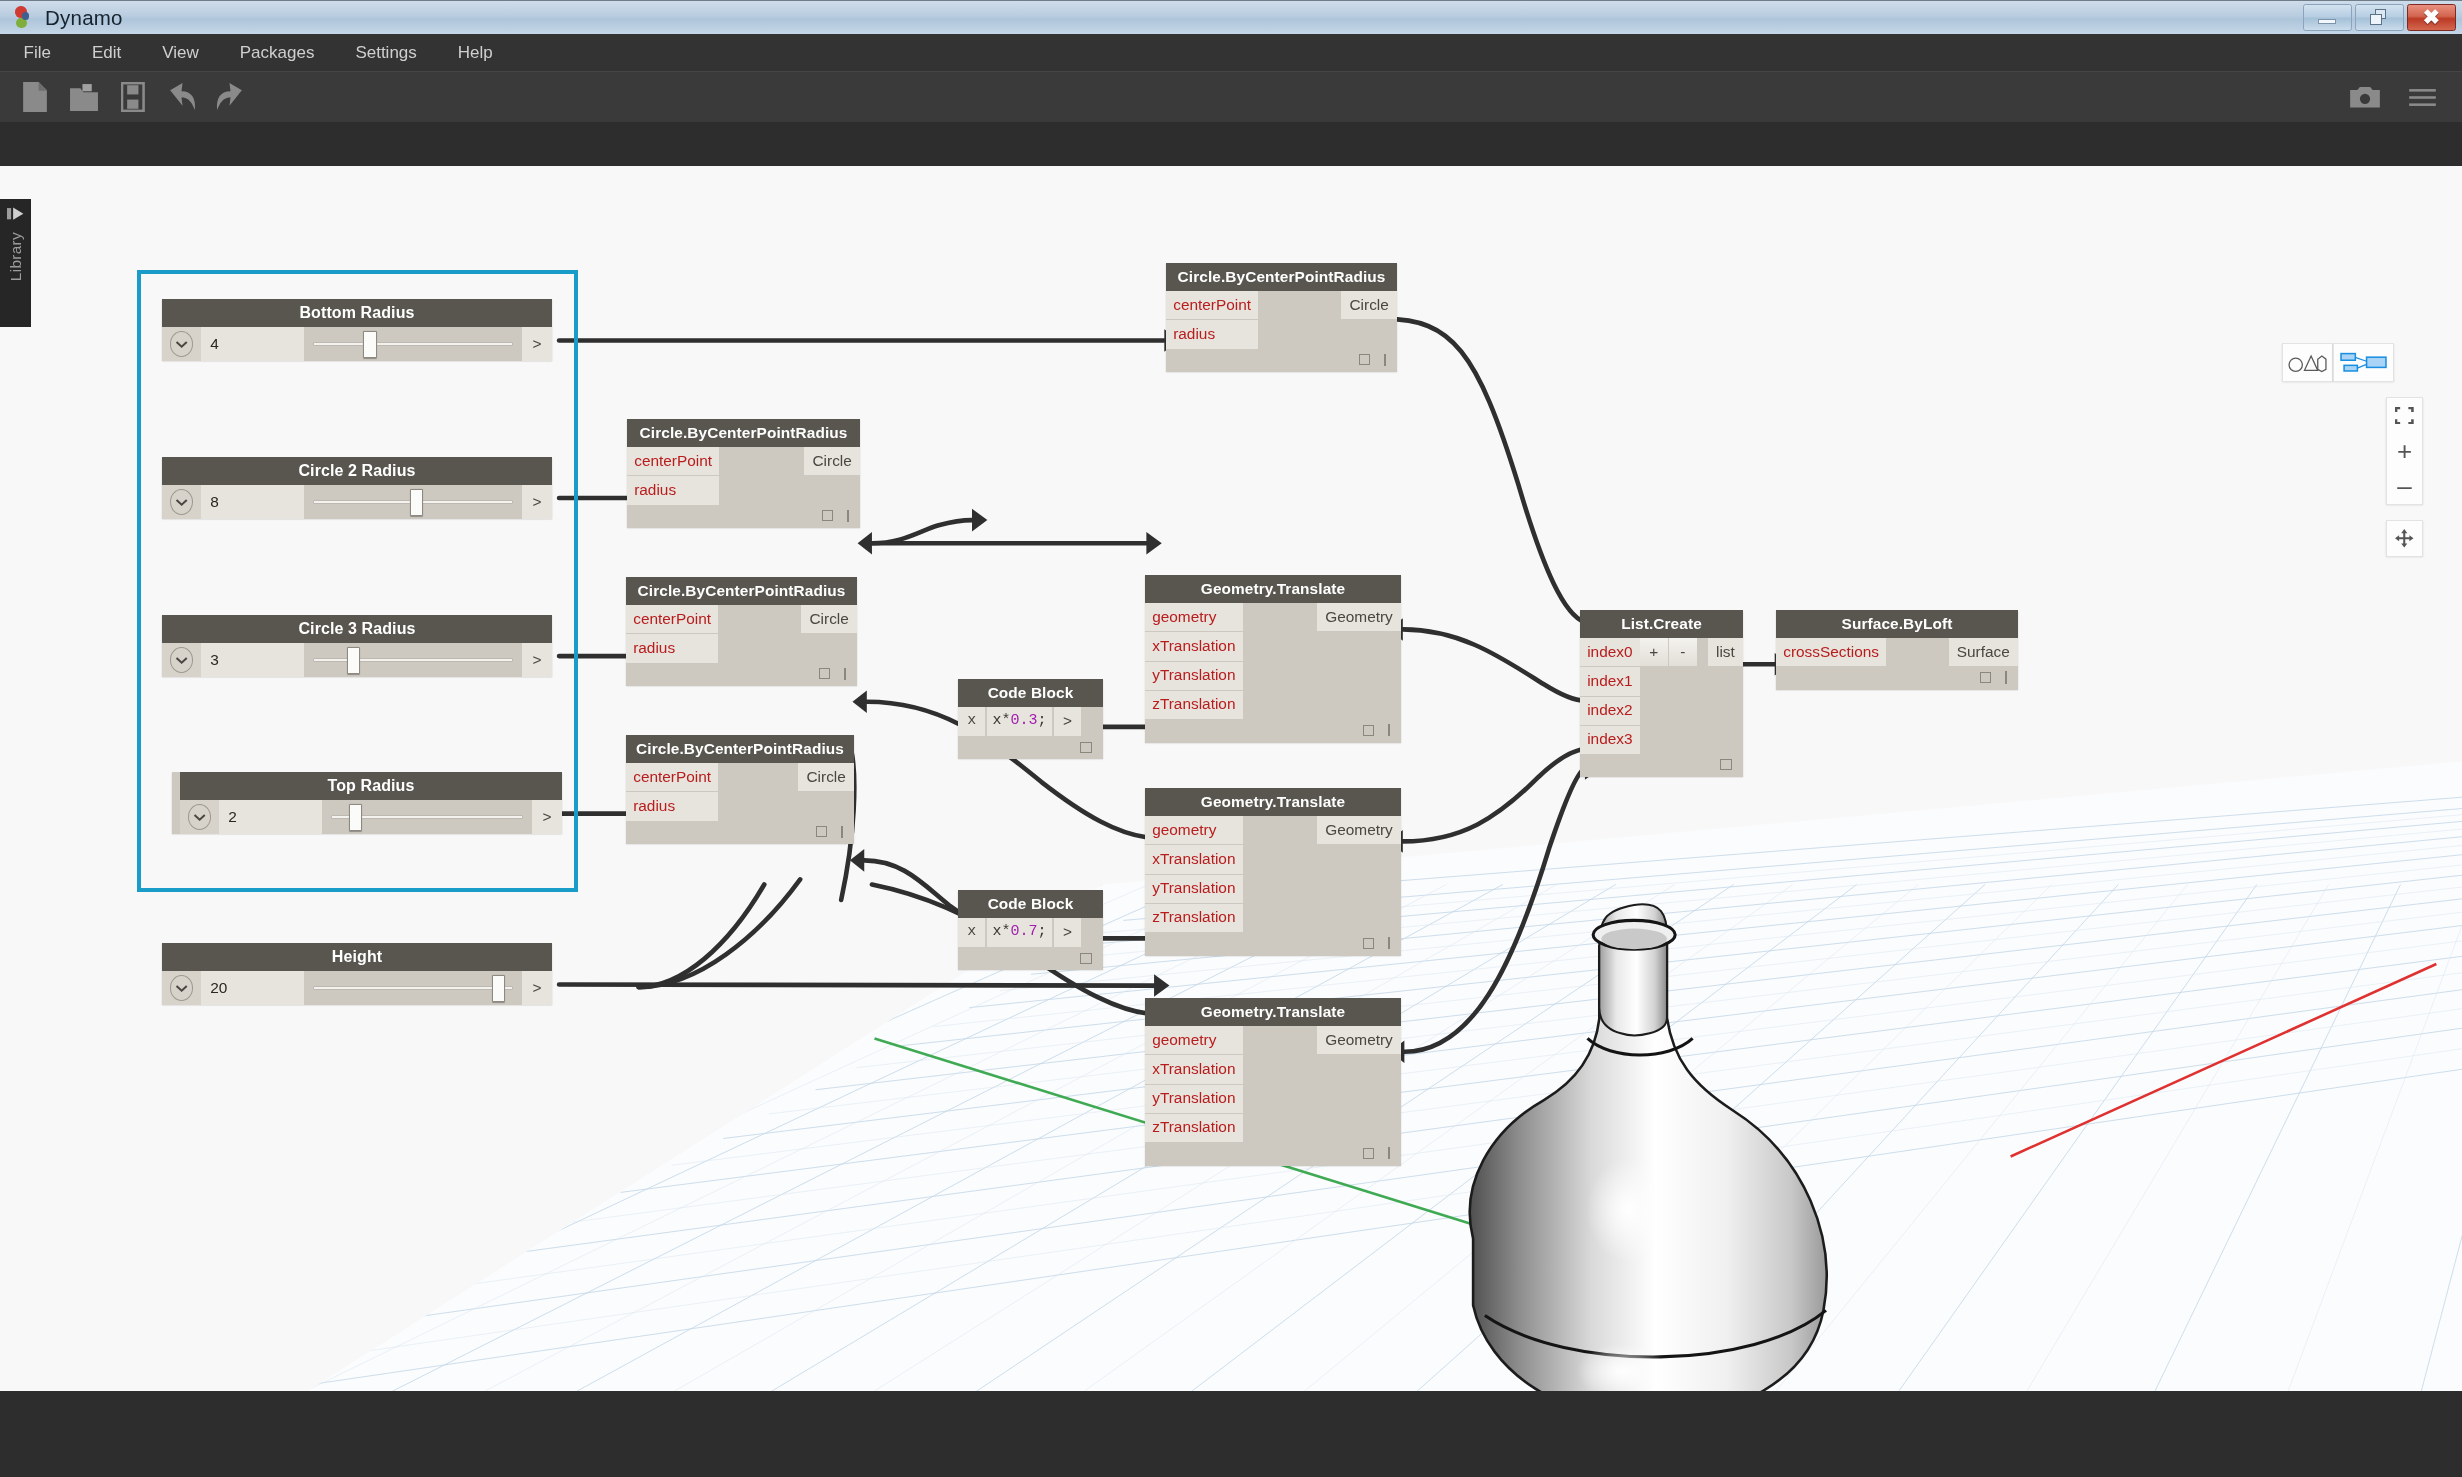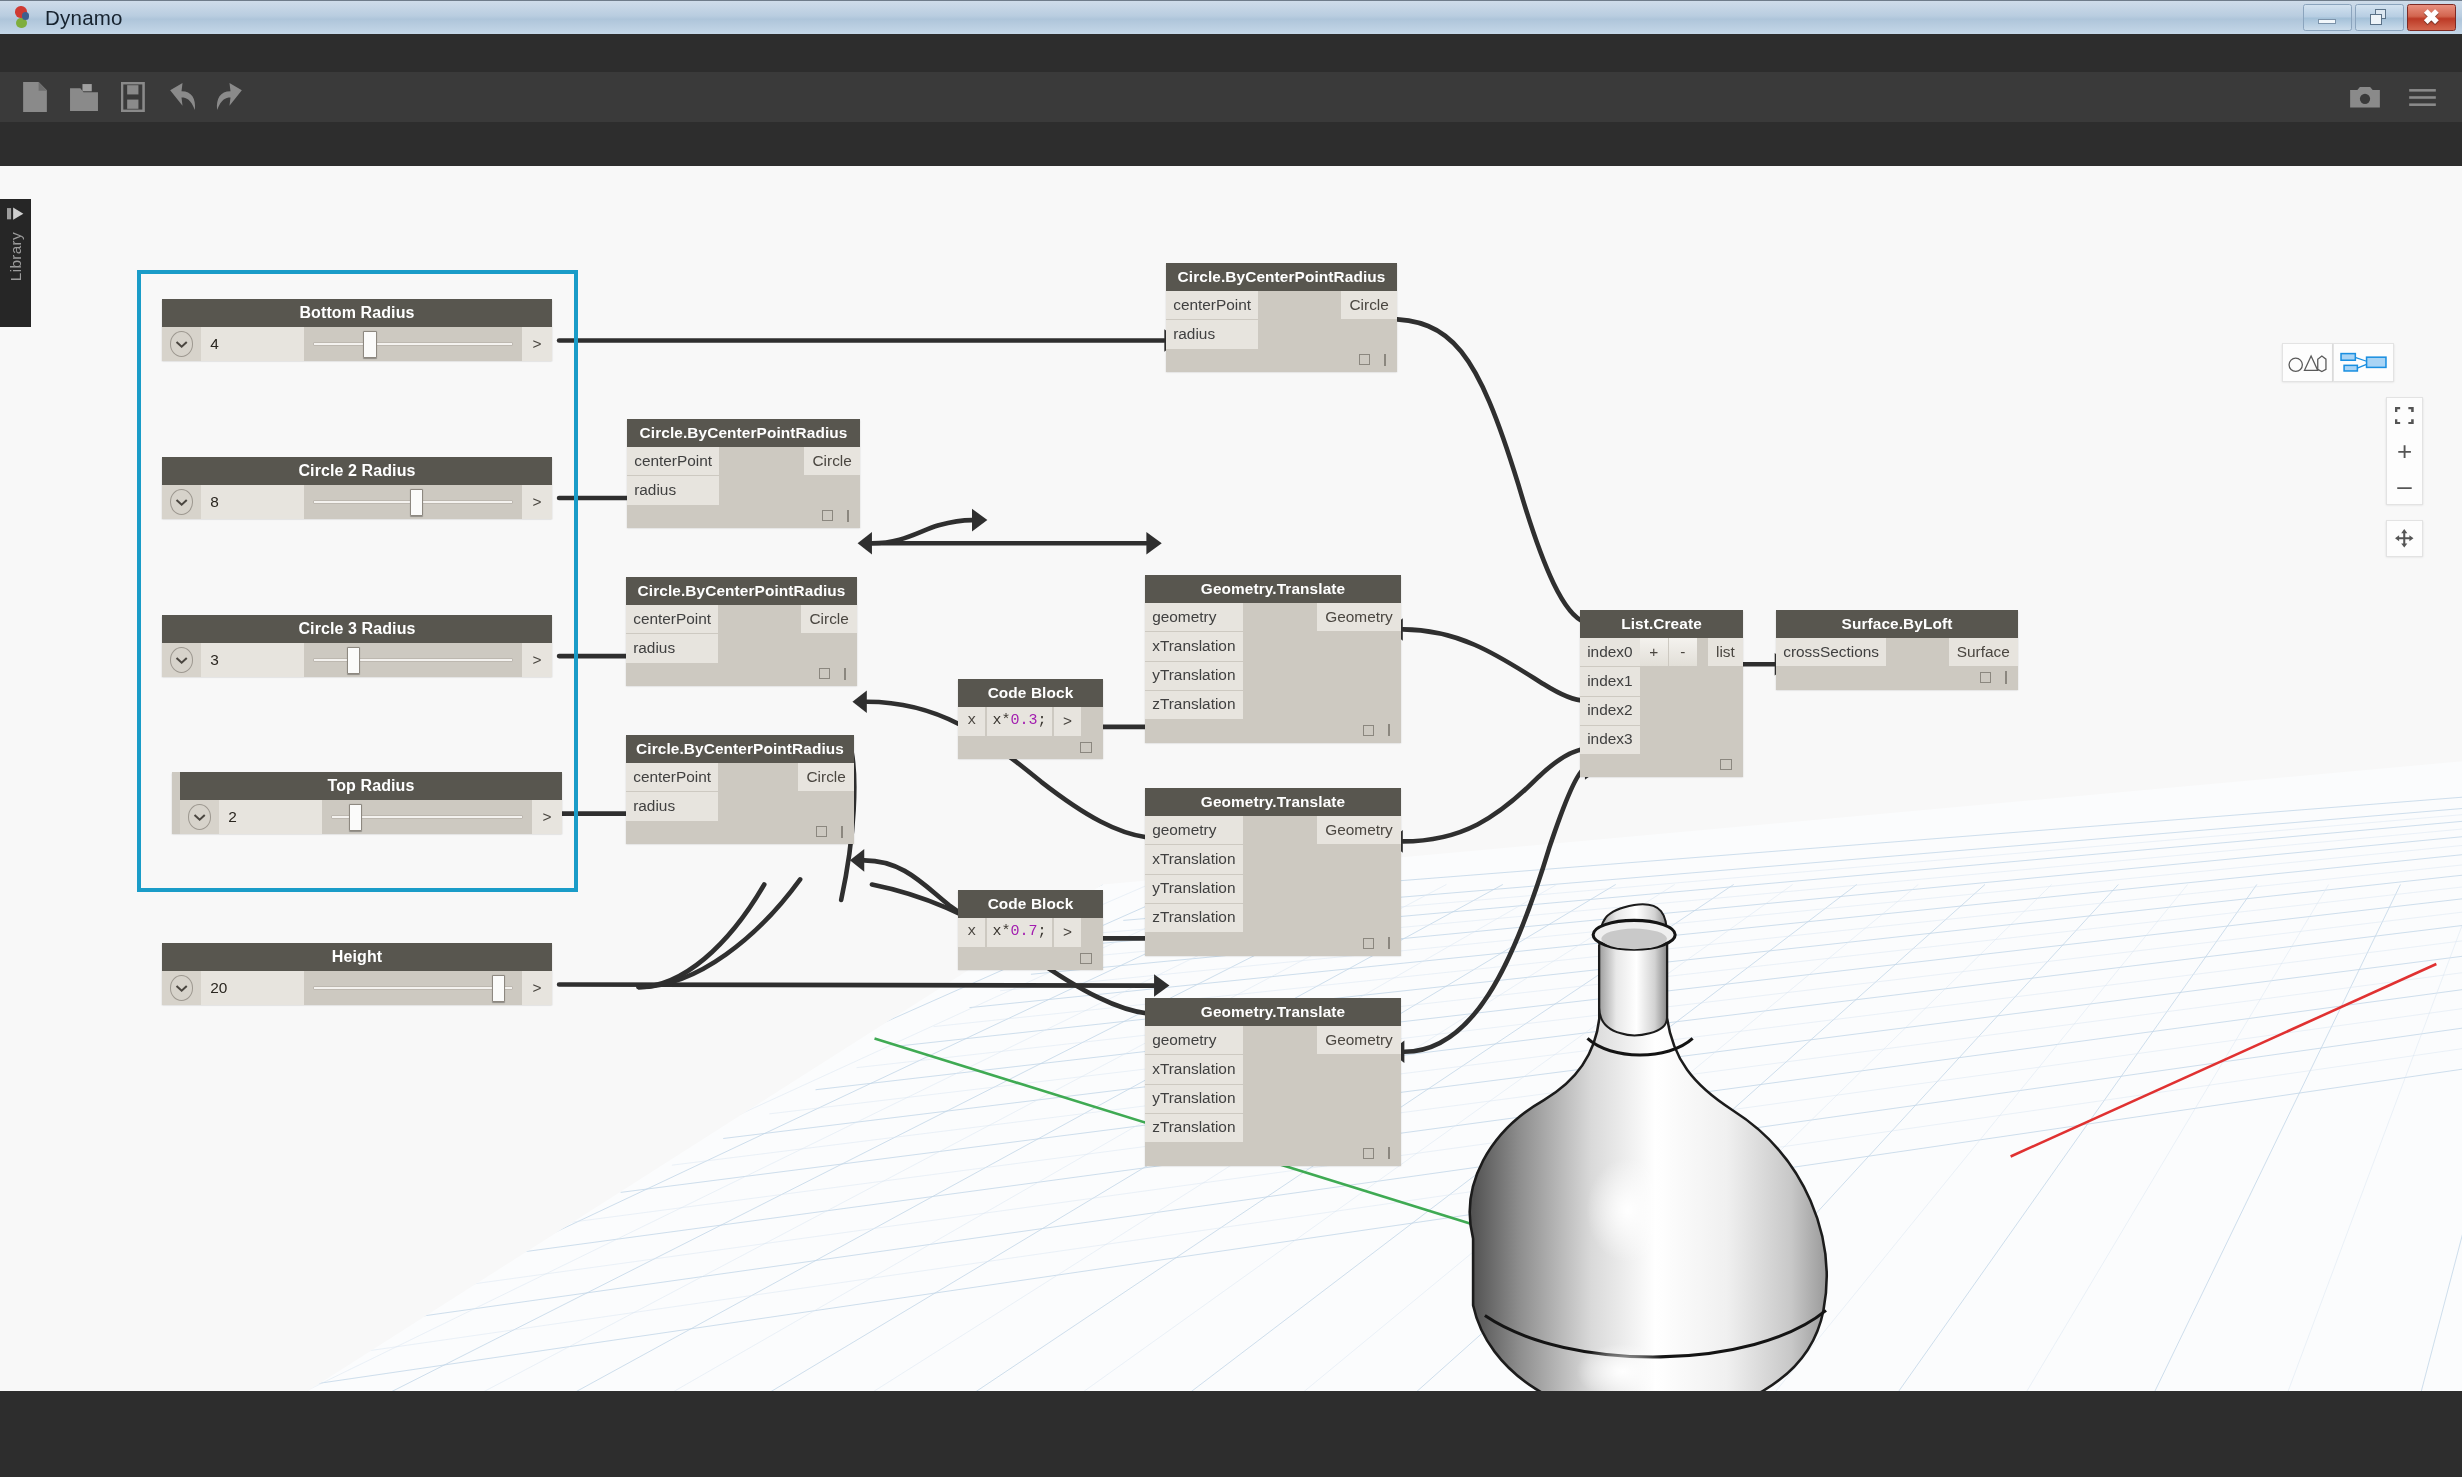--- a/index.html
+++ b/index.html
@@ -67,21 +67,21 @@
 
   
   .selgroup { position:absolute; border:4.1px solid #1a9cc8; background:transparent; }
 
   
   .node { position:absolute; background:#cdc9c1; box-shadow:0 0.5px 1.5px rgba(0,0,0,.18); }
   .node-hdr { background:#58564f; color:#ffffff; font-size:15.4px; font-weight:bold;
     text-align:center; padding:4.6px 0 5.6px; letter-spacing:0.1px; white-space:nowrap; }
   .ports { display:flex; }
   .pin-col { display:flex; flex-direction:column; }
-  .port { background:#e7e4de; font-size:15.4px; color:#404040; padding:4.6px 7.2px 5.6px;
+  .port { background:#e7e4de; font-size:15.4px; color:#b91c1c; padding:4.6px 7.2px 5.6px;
     border-bottom:1px solid #cdc9c1; white-space:nowrap; }
   .port:last-child { border-bottom:none; }
   .pout-col { margin-left:auto; display:flex; flex-direction:column; align-items:flex-end; }
   .pout { background:#e7e4de; font-size:15.4px; color:#4a4640; padding:4.6px 8.2px 5.6px; white-space:nowrap; }
   .node-foot { display:flex; justify-content:flex-end; align-items:center; gap:13.3px;
     padding:5.1px 11.3px 6.2px; }
   .sq { width:11.3px; height:11.3px; border:1px solid #8b877f; }
   .bar { width:2.1px; height:12.3px; background:#8b877f; }
 
   
@@ -150,20 +150,28 @@
             <b class="b"></b>
             <b class="a"></b>
           </div>
         </div>
       <div class="win-btn close">
           <div class="glyph-close">✖</div>
         </div>
     </div>
   </div>
 
+  <div class="menubar">
+    <div class="menu-item">File</div>
+    <div class="menu-item">Edit</div>
+    <div class="menu-item">View</div>
+    <div class="menu-item">Packages</div>
+    <div class="menu-item">Settings</div>
+    <div class="menu-item">Help</div>
+  </div>
 
   <div class="toolbar">
     <div class="tb-btn">
       <svg width="28" height="32" viewBox="0 0 54 62">
           <path class="ico" d="M4 2h30l16 16v42H4z" fill="#8a8a8a"></path>
           <path d="M34 2v17h16" fill="#6e6e6e"></path>
         </svg>
     </div>
     <div class="tb-btn">
       <svg width="30" height="29" viewBox="0 0 58 56">

